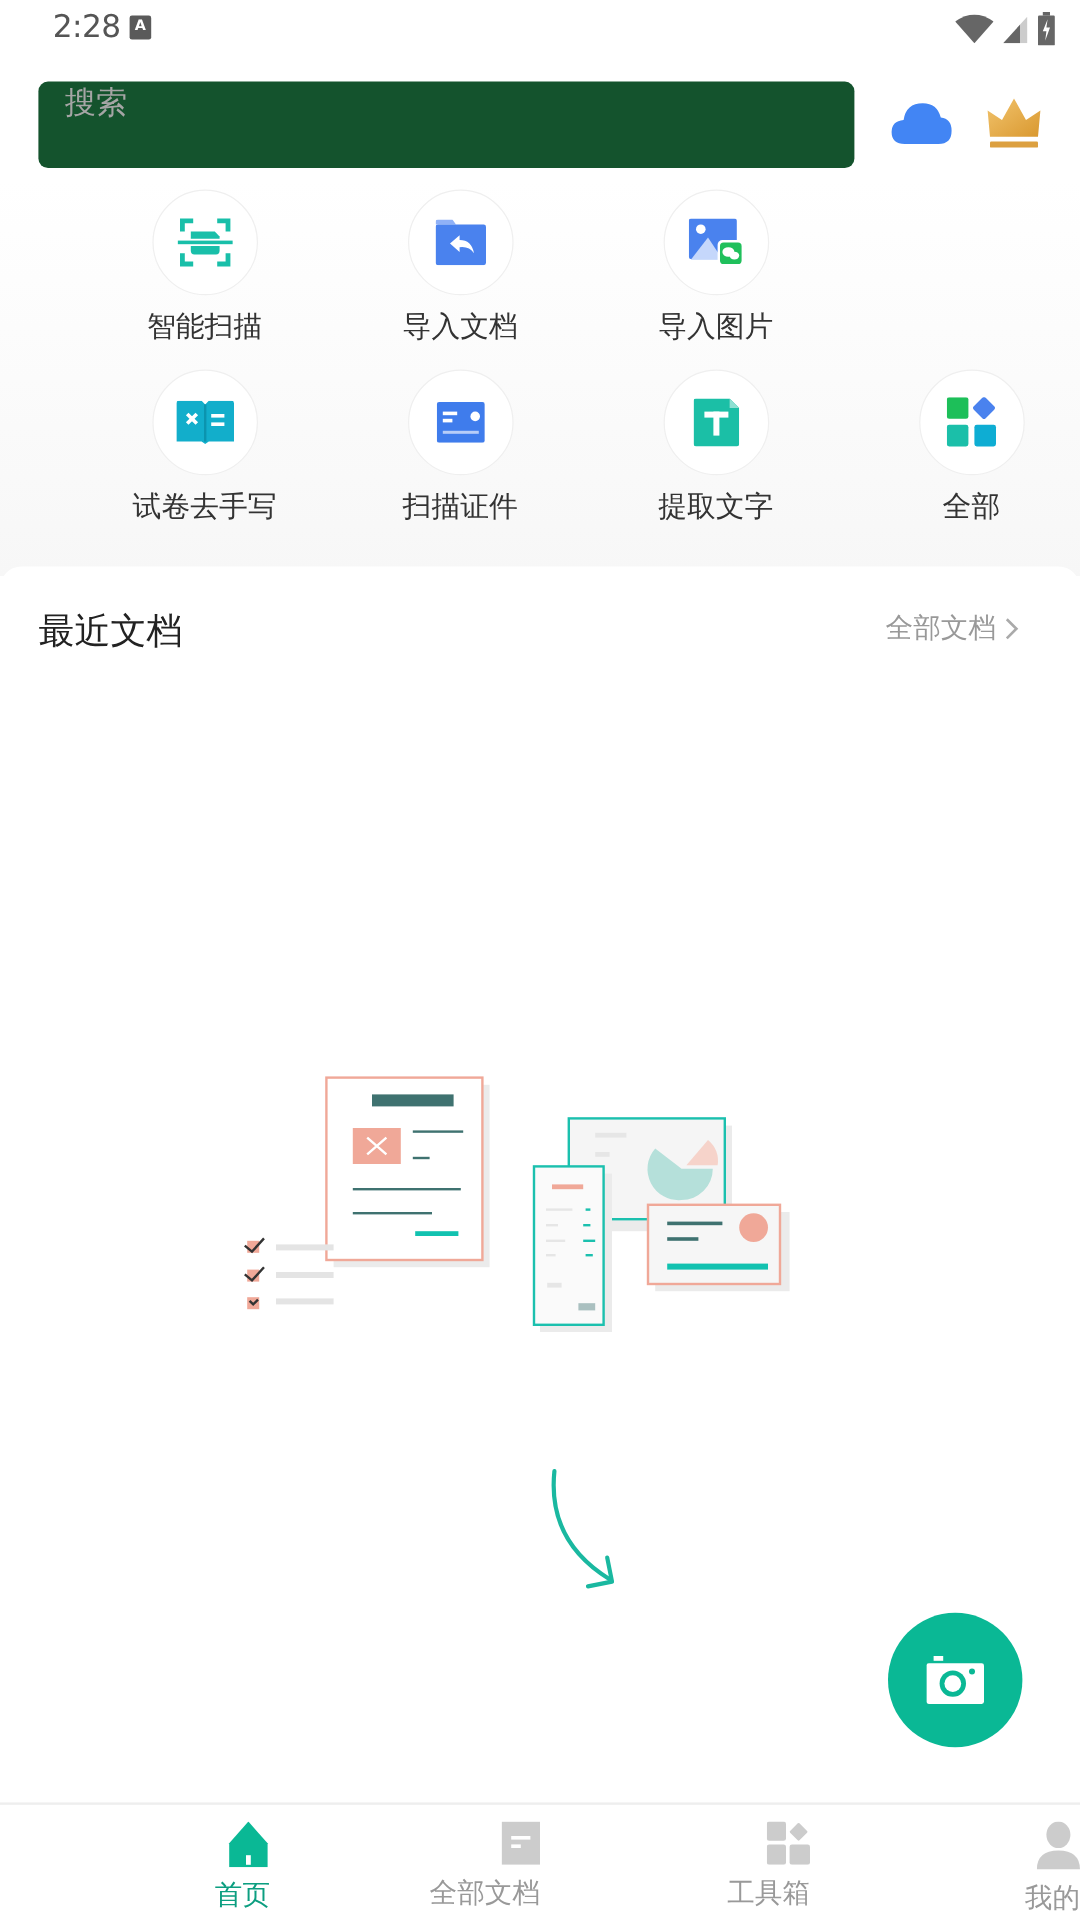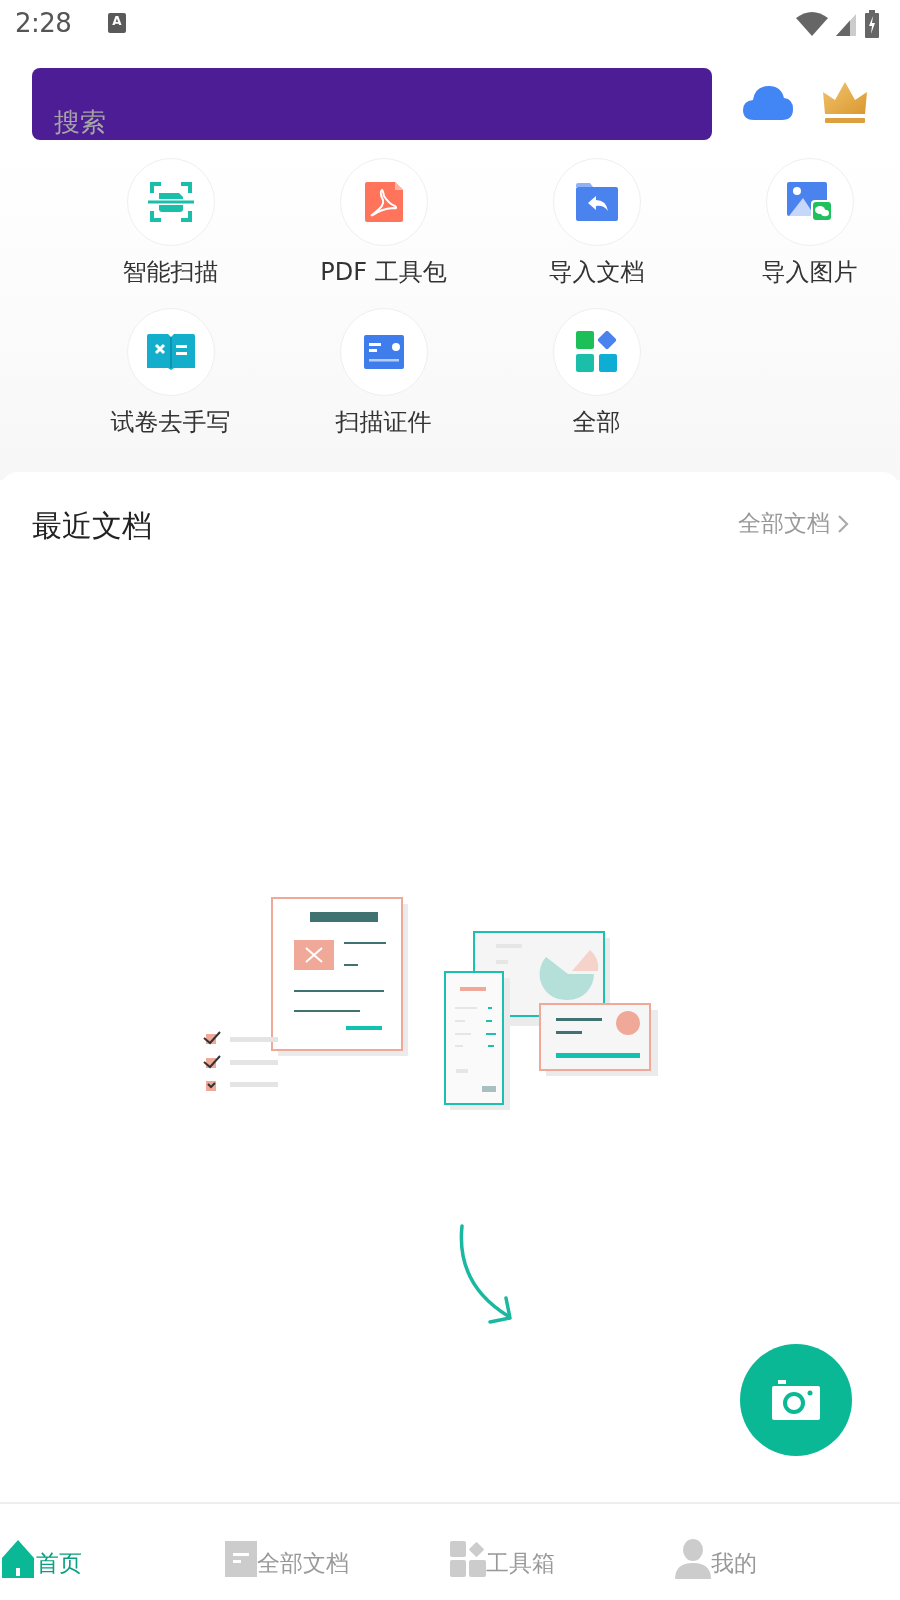--- a/index.html
+++ b/index.html
@@ -7,28 +7,28 @@
   body { font-family: "DejaVu Sans", "Liberation Sans", sans-serif; color: #222; position: relative; }
 
   
   .top-area {
     position: absolute; left: 0; top: 0; width: 900px; height: 480px;
     background: linear-gradient(#ffffff 0px, #ffffff 150px, #f7f7f7 480px);
   }
 
   
   .status-bar { position: absolute; left: 0; top: 0; width: 900px; height: 50px; }
-  .status-time { position: absolute; left: 15px; top: 8px; font-size: 26px; color: #555; letter-spacing: -0.5px; }
+  .status-time { position: absolute; left: 44px; top: 8px; font-size: 26px; color: #555; letter-spacing: -0.5px; }
   .status-a { position: absolute; left: 108px; top: 13px; width: 18px; height: 20px; background: #5a5a5a; border-radius: 2px; color: #fff; font-size: 12px; font-weight: bold; text-align: center; line-height: 16px; }
   .status-right { position: absolute; right: 20px; top: 10px; height: 28px; display: flex; align-items: center; gap: 6px; }
 
   
   .search-box {
     position: absolute; left: 32px; top: 68px; width: 680px; height: 72px;
-    background: #4c1d95; border-radius: 8px; display: flex; align-items: flex-end; padding-left: 22px;
+    background: #14532d; border-radius: 8px; display: flex; align-items: flex-start; padding-left: 22px;
   }
   .search-placeholder { font-size: 26px; color: #a5a5a5; }
   .cloud-btn { position: absolute; left: 742px; top: 82px; width: 52px; height: 40px; cursor: pointer; }
   .crown-btn { position: absolute; left: 821px; top: 80px; width: 48px; height: 46px; cursor: pointer; }
 
   
   .grid { position: absolute; left: 0; top: 158px; width: 900px; margin-left: 40px; }
   .grid-row { display: flex; height: 150px; }
   .grid-item { width: 213px; display: flex; flex-direction: column; align-items: center; cursor: pointer; }
   .grid-item:first-child { margin-left: 24px; }
@@ -54,21 +54,21 @@
   .fab {
     position: absolute; left: 740px; top: 1344px; width: 112px; height: 112px; border-radius: 50%;
     background: #0ab895; display: flex; align-items: center; justify-content: center; cursor: pointer;
   }
 
   
   .bottom-nav {
     position: absolute; left: 0; top: 1502px; width: 900px; height: 98px;
     border-top: 2px solid #eeeeee; background: #fff; display: flex;
   }
-  .nav-item { flex: 1; display: flex; flex-direction: row; align-items: center; padding-top: 14px; cursor: pointer; }
+  .nav-item { flex: 1; display: flex; flex-direction: column; align-items: flex-end; padding-top: 14px; cursor: pointer; }
   .nav-label { margin-top: 8px; font-size: 23px; color: #999; }
   .nav-item.active .nav-label { color: #0c9e80; }
 </style>
 </head>
 <body>
 
 <div class="top-area"></div>
 
 <div class="status-bar">
   <span class="status-time">2:28</span>
@@ -123,30 +123,20 @@
             </g>
           <path d="M11 18 V12 H31 L35 16 V18 Z" fill="#19bfa9"></path>
           <rect x="0" y="19.5" width="46" height="3" fill="#19bfa9"></rect>
           <path d="M11 24 H35 V28 Q35 31 32 31 H14 Q11 31 11 28 Z" fill="#19bfa9"></path>
         </svg>
       </div>
       <span class="grid-label">智能扫描</span>
     </div>
     <div class="grid-item">
       <div class="grid-circle">
-        <svg width="38" height="40" viewBox="0 0 38 40">
-          <path d="M2 0 H30 L38 8 V38 Q38 40 36 40 H2 Q0 40 0 38 V2 Q0 0 2 0 Z" fill="#ff745a"></path>
-          <path d="M30 0 L38 8 H30 Z" fill="#ffb3a3"></path>
-          <path d="M17 8 Q14 10 18 18 Q20 24 8 32 Q5 34 8 33 Q16 27 28 26 Q33 27 30 24 Q24 22 19 14 Q18 9 17 8 Z" fill="none" stroke="#fff" stroke-width="2"></path>
-        </svg>
-      </div>
-      <span class="grid-label">PDF 工具包</span>
-    </div>
-    <div class="grid-item">
-      <div class="grid-circle">
         <svg width="42" height="38" viewBox="0 0 42 38">
           <path d="M0 2 Q0 0 2 0 H14 L17 4 H0 Z" fill="#8fb1f7"></path>
           <rect x="0" y="4" width="42" height="34" rx="2" fill="#4a82ee"></rect>
           <path d="M12 20 L20 13 V17 Q30 17 32 28 Q28 22 20 23 V27 Z" fill="#fff"></path>
         </svg>
       </div>
       <span class="grid-label">导入文档</span>
     </div>
     <div class="grid-item">
       <div class="grid-circle">
@@ -180,20 +170,31 @@
       <div class="grid-circle">
         <svg width="40" height="34" viewBox="0 0 40 34">
           <rect x="0" y="0" width="40" height="34" rx="2" fill="#3f7cec"></rect>
           <rect x="5" y="8" width="12" height="3" fill="#fff"></rect>
           <rect x="5" y="14" width="8" height="3" fill="#fff"></rect>
           <circle cx="32" cy="12" r="4" fill="#fff"></circle>
           <rect x="5" y="24" width="30" height="2.5" fill="#b7cdf8"></rect>
         </svg>
       </div>
       <span class="grid-label">扫描证件</span>
+    </div>
+    <div class="grid-item">
+      <div class="grid-circle">
+        <svg width="38" height="40" viewBox="0 0 38 40">
+          <path d="M2 0 H30 L38 8 V38 Q38 40 36 40 H2 Q0 40 0 38 V2 Q0 0 2 0 Z" fill="#1bbfa6"></path>
+          <path d="M30 0 L38 8 H30 Z" fill="#8de0d2"></path>
+          <rect x="9" y="11" width="20" height="5" fill="#fff"></rect>
+          <rect x="16.5" y="11" width="5" height="20" fill="#fff"></rect>
+        </svg>
+      </div>
+      <span class="grid-label">提取文字</span>
     </div>
     <div class="grid-item">
       <div class="grid-circle">
         <svg width="42" height="42" viewBox="0 0 42 42">
           <rect x="0" y="0" width="18" height="18" rx="2" fill="#1dbf59"></rect>
           <rect x="24" y="2" width="14" height="14" rx="2" fill="#4a82ee" transform="rotate(45 31 9)"></rect>
           <rect x="0" y="23" width="18" height="18" rx="2" fill="#1bbfa9"></rect>
           <rect x="23" y="23" width="18" height="18" rx="2" fill="#0eadd3"></rect>
         </svg>
       </div>

